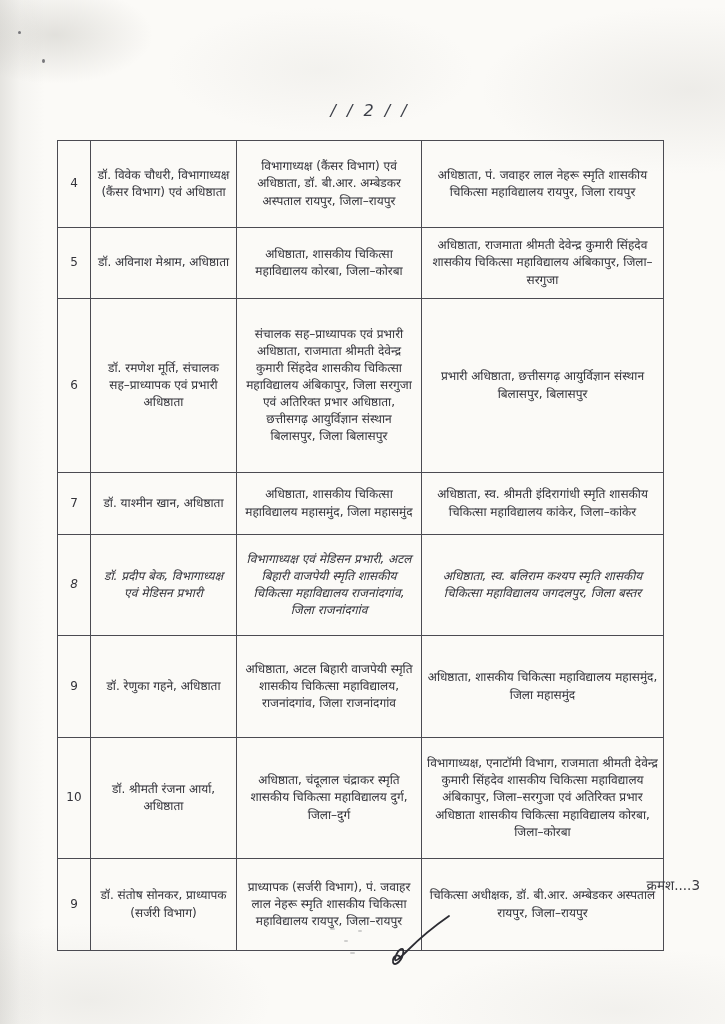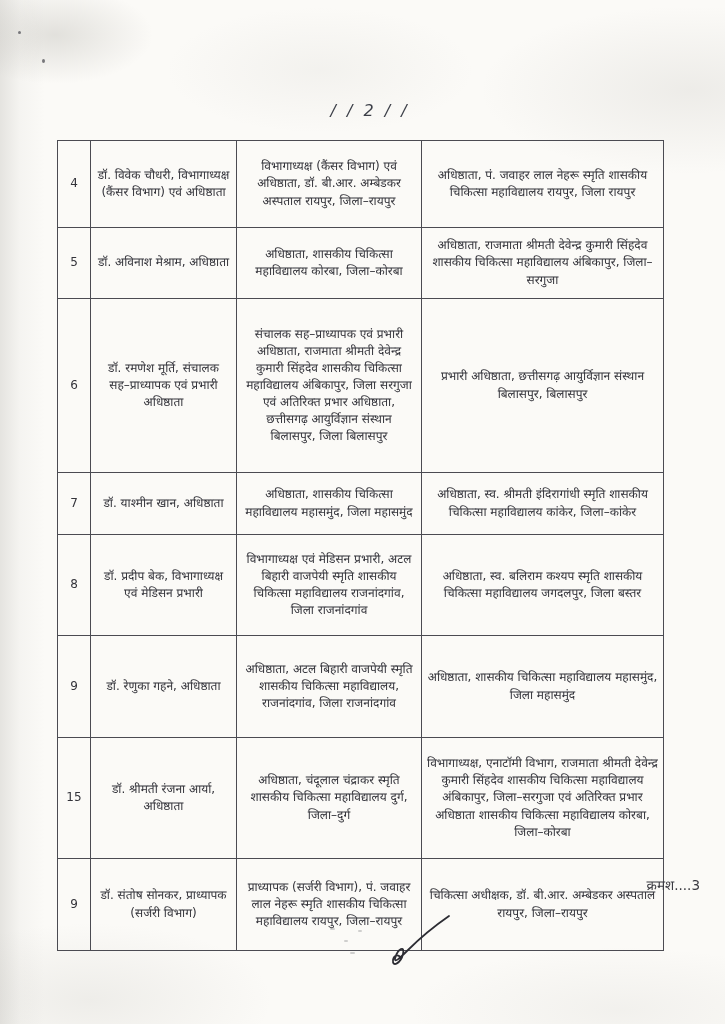--- a/index.html
+++ b/index.html
@@ -49,21 +49,21 @@
     word-wrap:break-word;
   }
   .col-sn   { width:33px; }
   .col-name { width:146px; }
   .col-from { width:185px; }
   .col-to   { width:242px; }
   tr.r1 td { height:82px; }
   tr.r2 td { height:66px; }
   tr.r3 td { height:169px; }
   tr.r4 td { height:57px; }
-  tr.r5 td { height:96px; }
+  tr.r5 td { height:96px;font-style:italic; }
   tr.r6 td { height:97px; }
   tr.r7 td { height:116px; }
   tr.r8 td { height:87px; }
   .continuation {
     position:absolute;
     top:876px; left:500px; width:200px;
     text-align:right;
     font-size:13.5px;
     color:#3a3a41;
   }
@@ -131,21 +131,21 @@
         <td>विभागाध्यक्ष एवं मेडिसन प्रभारी, अटल बिहारी वाजपेयी स्मृति शासकीय चिकित्सा महाविद्यालय राजनांदगांव, जिला राजनांदगांव</td>
         <td>अधिष्ठाता, स्व. बलिराम कश्यप स्मृति शासकीय चिकित्सा महाविद्यालय जगदलपुर, जिला बस्तर</td>
       </tr>
       <tr class="r6">
         <td>9</td>
         <td>डॉ. रेणुका गहने, अधिष्ठाता</td>
         <td>अधिष्ठाता, अटल बिहारी वाजपेयी स्मृति शासकीय चिकित्सा महाविद्यालय, राजनांदगांव, जिला राजनांदगांव</td>
         <td>अधिष्ठाता, शासकीय चिकित्सा महाविद्यालय महासमुंद, जिला महासमुंद</td>
       </tr>
       <tr class="r7">
-        <td>15</td>
+        <td>10</td>
         <td>डॉ. श्रीमती रंजना आर्या, अधिष्ठाता</td>
         <td>अधिष्ठाता, चंदूलाल चंद्राकर स्मृति शासकीय चिकित्सा महाविद्यालय दुर्ग, जिला–दुर्ग</td>
         <td>विभागाध्यक्ष, एनाटॉमी विभाग, राजमाता श्रीमती देवेन्द्र कुमारी सिंहदेव शासकीय चिकित्सा महाविद्यालय अंबिकापुर, जिला–सरगुजा एवं अतिरिक्त प्रभार अधिष्ठाता शासकीय चिकित्सा महाविद्यालय कोरबा, जिला–कोरबा</td>
       </tr>
       <tr class="r8">
         <td>9</td>
         <td>डॉ. संतोष सोनकर, प्राध्यापक (सर्जरी विभाग)</td>
         <td>प्राध्यापक (सर्जरी विभाग), पं. जवाहर लाल नेहरू स्मृति शासकीय चिकित्सा महाविद्यालय रायपुर, जिला–रायपुर</td>
         <td>चिकित्सा अधीक्षक, डॉ. बी.आर. अम्बेडकर अस्पताल रायपुर, जिला–रायपुर</td>
       </tr>

